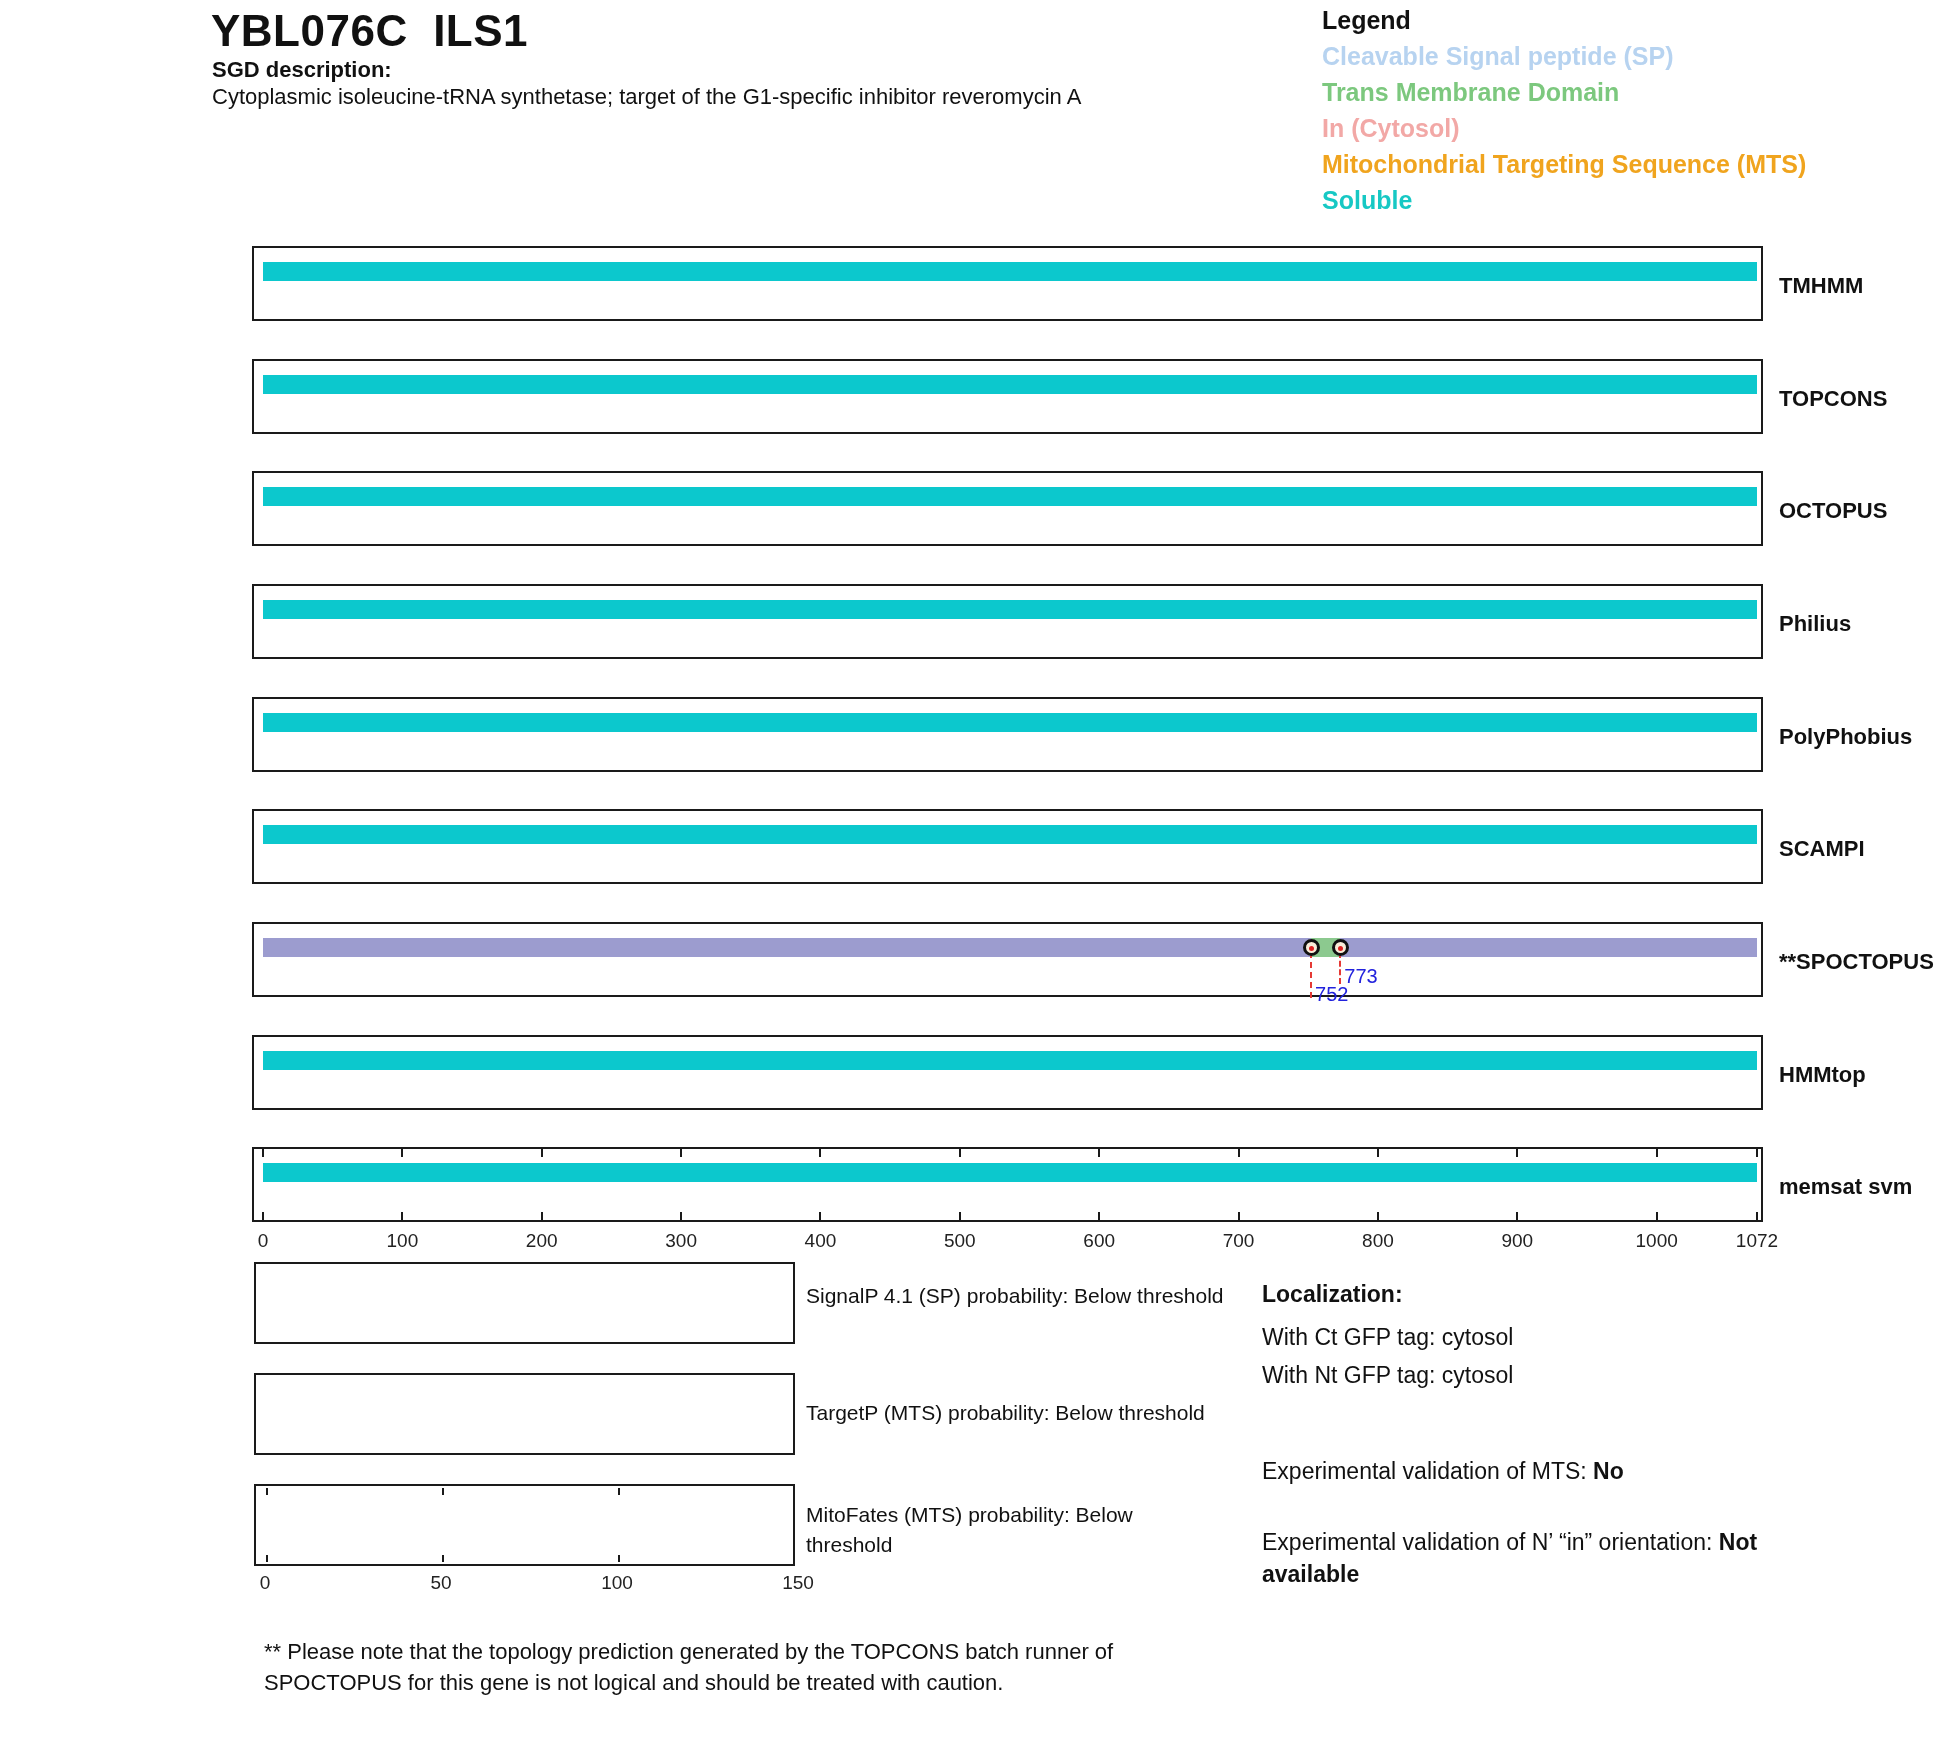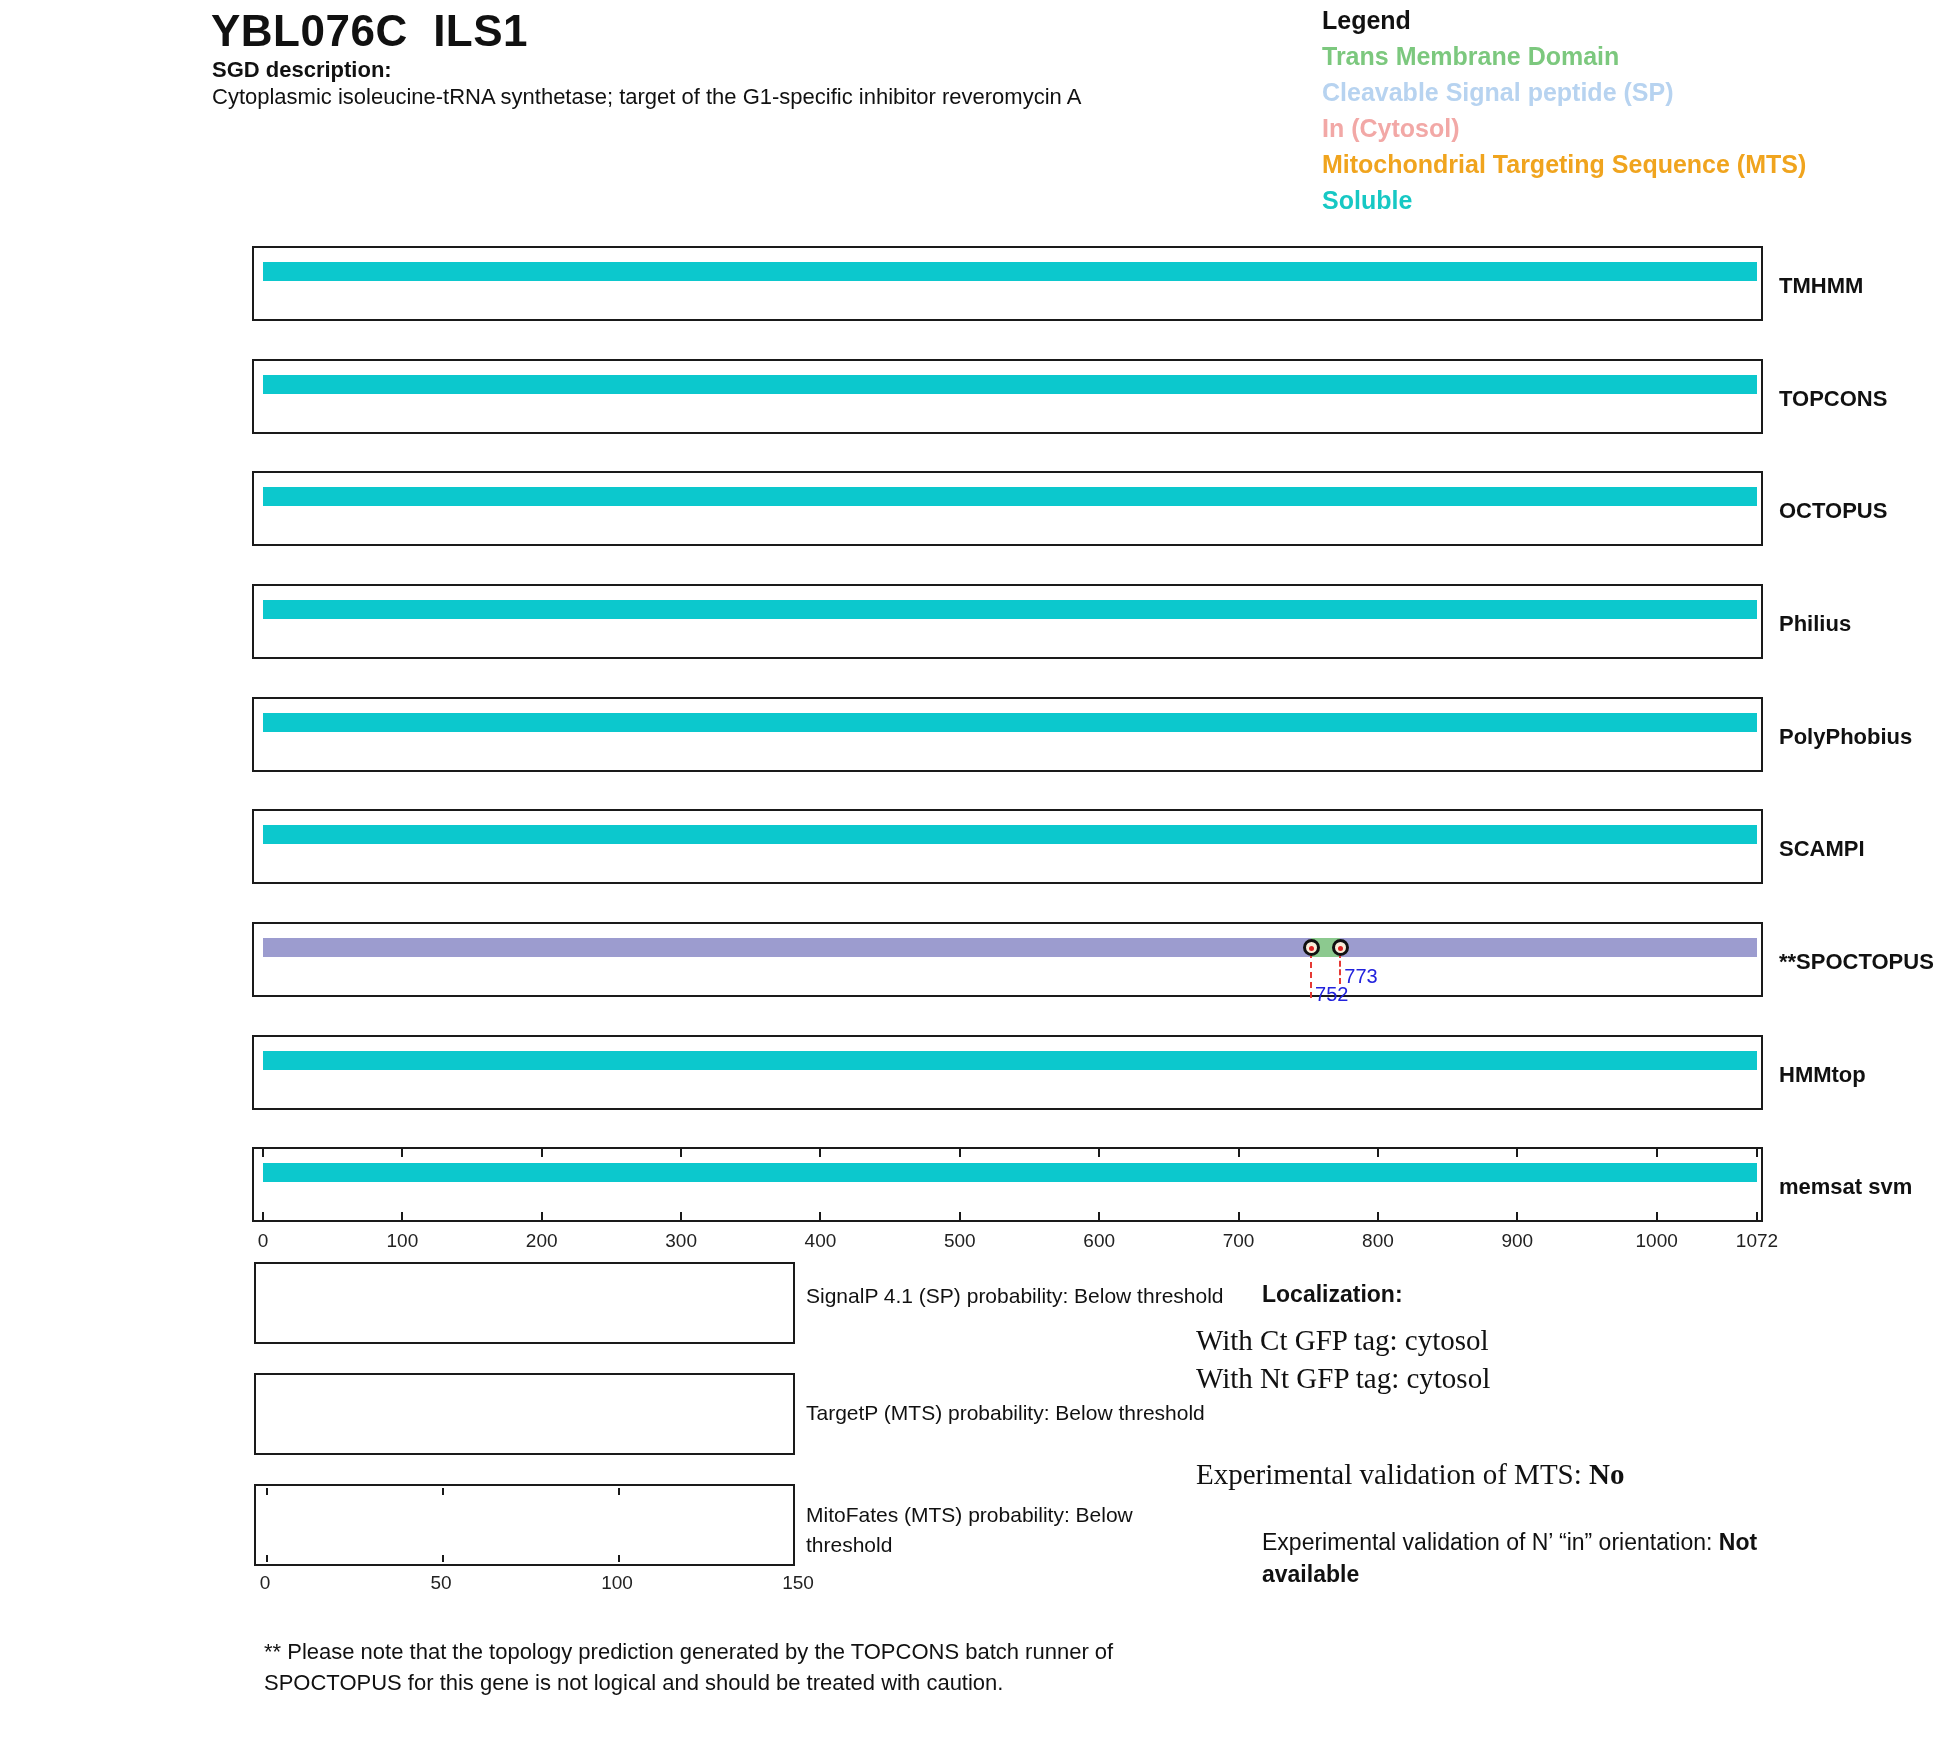--- a/index.html
+++ b/index.html
@@ -17,41 +17,41 @@
   .track-label{position:absolute;left:1527px;top:27px;font-size:22px;font-weight:bold;white-space:nowrap;color:#111;}
   .tickmark{position:absolute;width:2px;height:8px;background:#1a1a1a;}
   .axis-label{position:absolute;transform:translateX(-50%);font-size:19px;color:#222;white-space:nowrap;}
   .marker-circle{position:absolute;width:11px;height:11px;border:3px solid #111;border-radius:50%;background:#f8ecd8;}
   .marker-dot{position:absolute;width:5px;height:5px;border-radius:50%;background:#dd2222;left:3px;top:4px;}
   .marker-dashline{position:absolute;width:0;border-left:2px dashed #e53935;}
   .marker-pos-label{position:absolute;font-size:20px;color:#2222dd;white-space:nowrap;}
   .plot-box{position:absolute;left:254px;width:541px;height:82px;border:2px solid #1a1a1a;box-sizing:border-box;background:#fff;}
   .plot-label{position:absolute;font-size:21px;color:#111;line-height:30px;}
   .loc-heading{position:absolute;left:1262px;top:1281px;font-size:23px;font-weight:bold;}
-  .loc-line{position:absolute;left:1196px;font-size:29px;white-space:nowrap;font-family:Liberation Serif, serif;}
+  .loc-line{position:absolute;left:1262px;font-size:23px;white-space:nowrap;}
   .loc-wrap{position:absolute;left:1262px;font-size:23px;width:565px;line-height:32px;white-space:normal;}
   .loc-ct{top:1324px;}
   .loc-nt{top:1362px;}
   .loc-mts{top:1458px;}
   .loc-orient{top:1526px;}
   .footnote{position:absolute;left:264px;top:1636px;font-size:22px;line-height:31px;color:#111;}
 </style>
 </head>
 <body>
 
 <div class="page">
 
   <div class="title">YBL076C  ILS1</div>
   <div class="sgd-label">SGD description:</div>
   <div class="sgd-text">Cytoplasmic isoleucine-tRNA synthetase; target of the G1-specific inhibitor reveromycin A</div>
 
   <div class="legend">
     <div class="legend-heading">Legend</div>
+    <div class="legend-item-label" style="color: rgb(183, 211, 240);">Cleavable Signal peptide (SP)</div>
     <div class="legend-item-label" style="color: rgb(124, 200, 126);">Trans Membrane Domain</div>
-    <div class="legend-item-label" style="color: rgb(183, 211, 240);">Cleavable Signal peptide (SP)</div>
     <div class="legend-item-label" style="color: rgb(242, 168, 166);">In (Cytosol)</div>
     <div class="legend-item-label" style="color: rgb(240, 164, 30);">Mitochondrial Targeting Sequence (MTS)</div>
     <div class="legend-item-label" style="color: rgb(22, 200, 196);">Soluble</div>
   </div>
 
   <div id="tracks">
       <div class="track" style="top: 246px; height: 75px;">
         <div class="track-box"></div>
         <div class="seg" style="left: 11px; width: 1494px; background: rgb(12, 200, 205);"></div>
         <div class="track-label" style="left: 1527px;">TMHMM</div>

